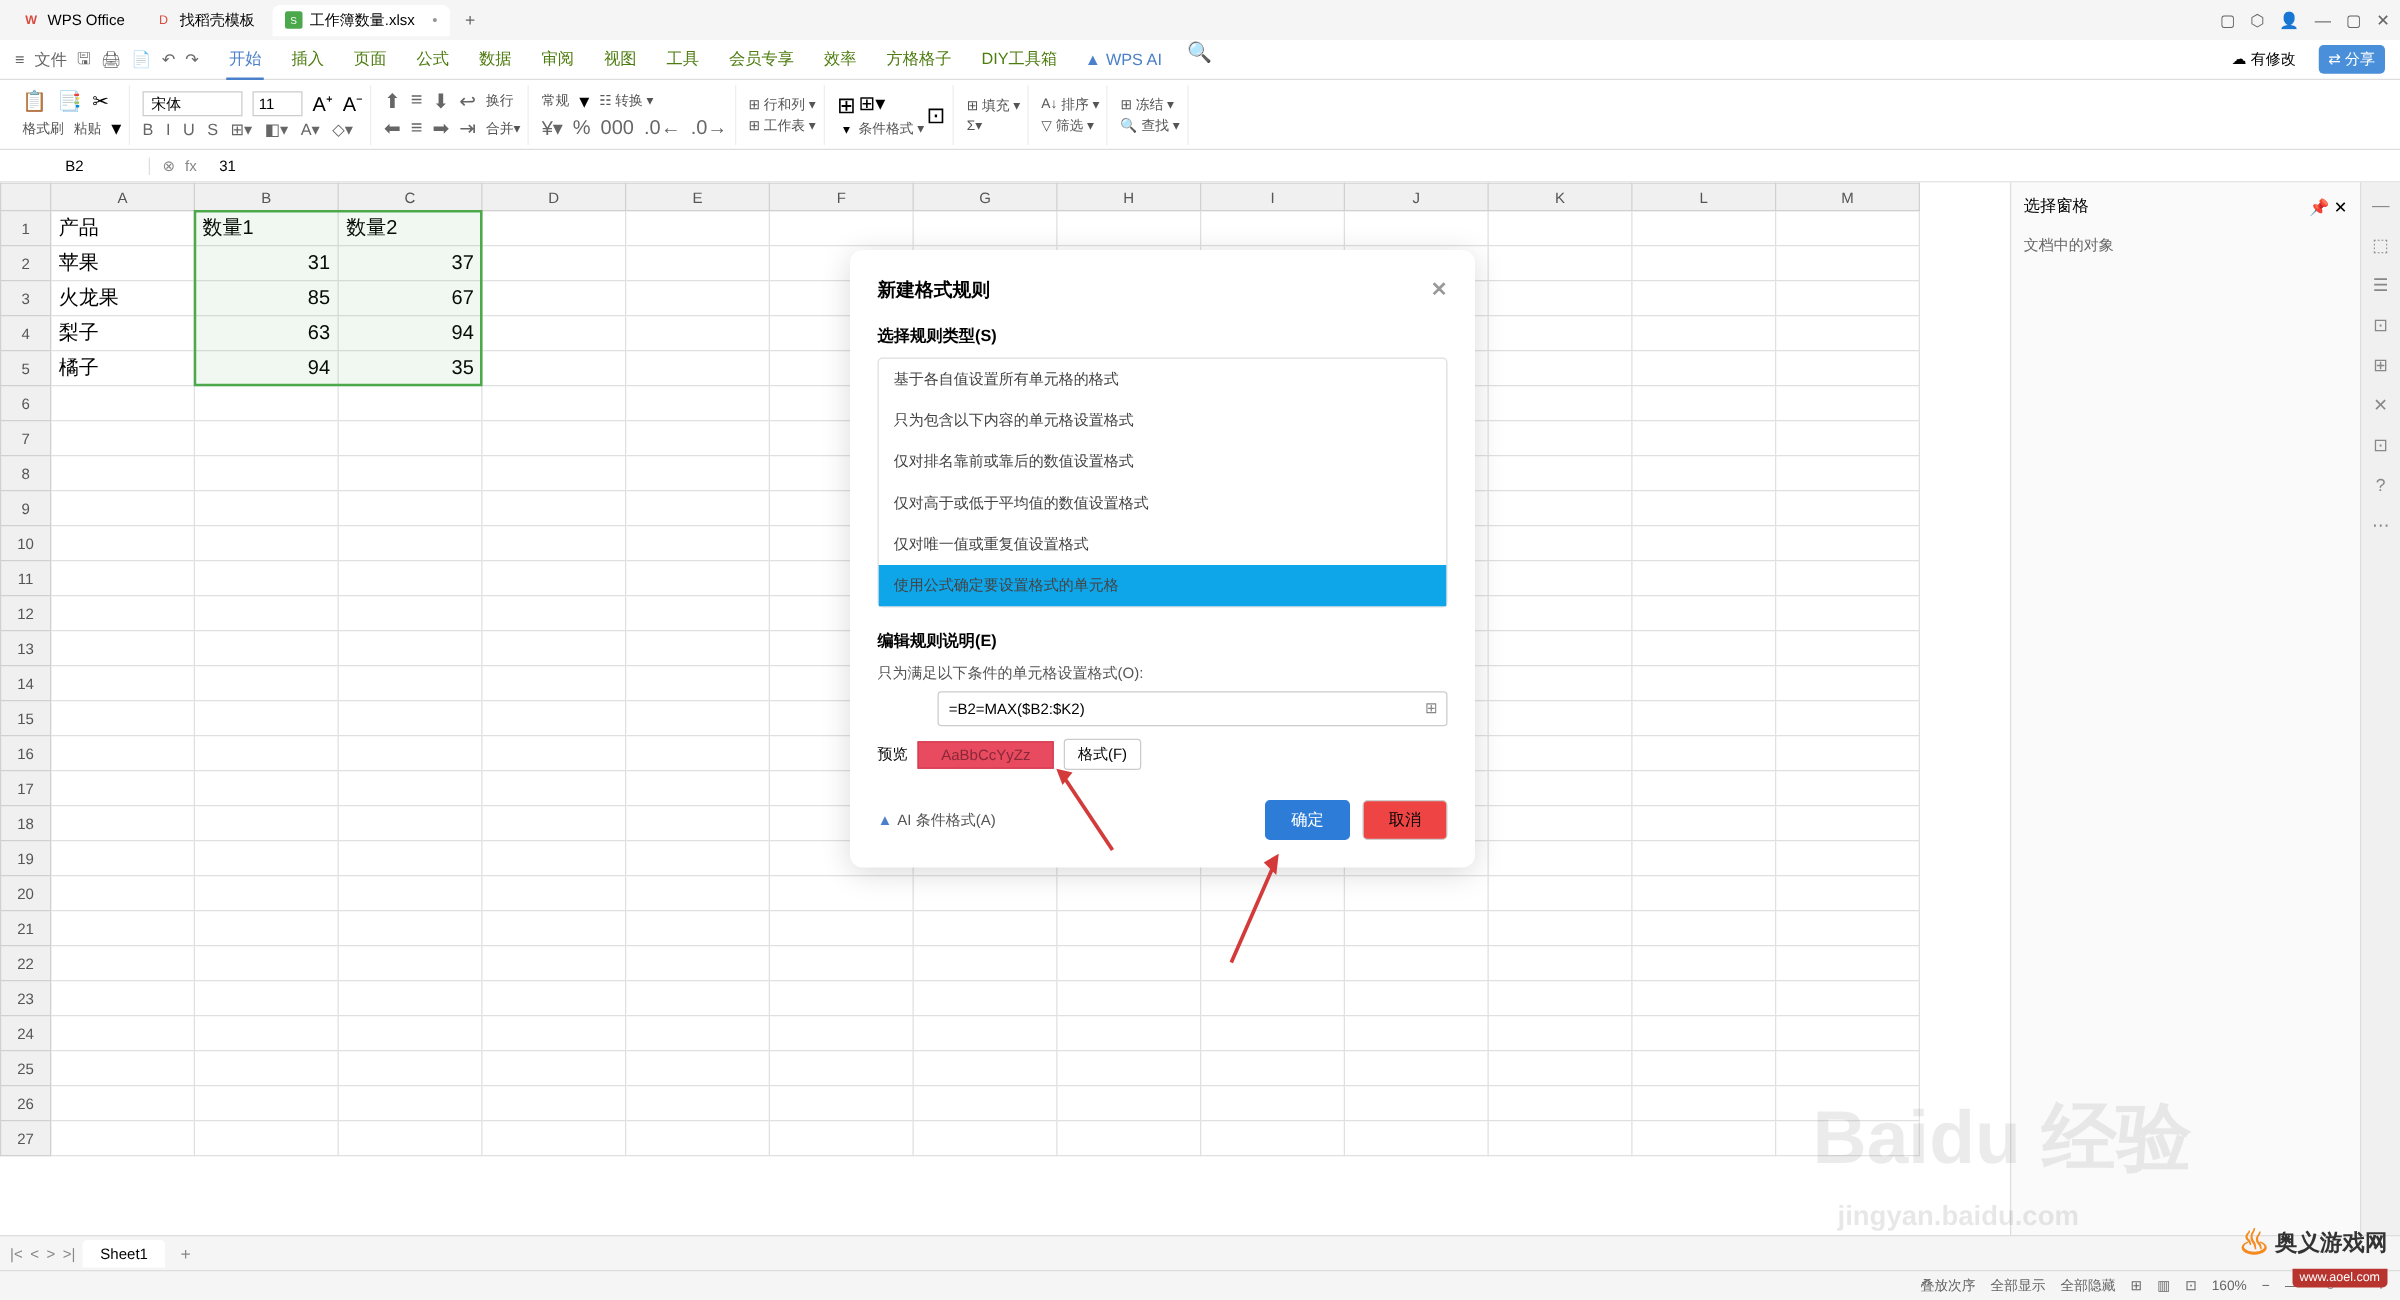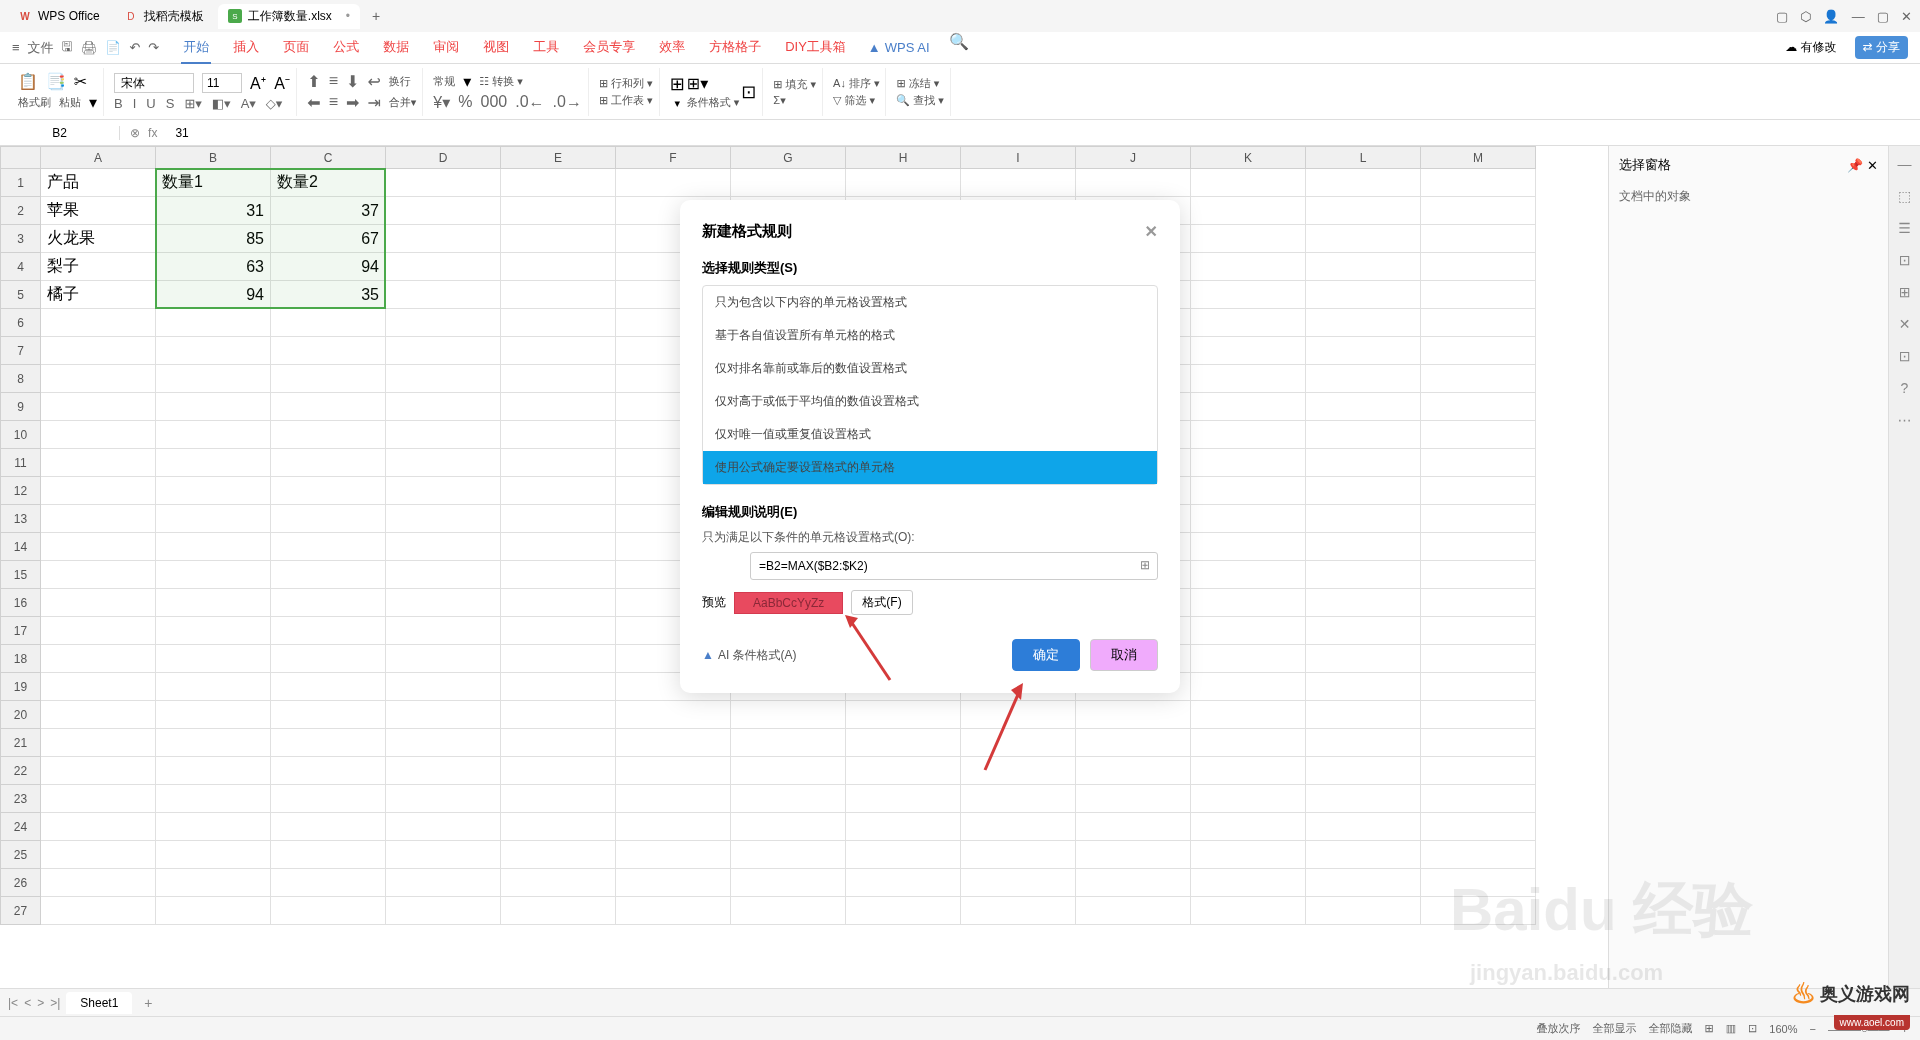--- a/index.html
+++ b/index.html
@@ -15,21 +15,21 @@
 .tab-icon.xls { background: #4ba94b; color: #fff; border-radius: 2px; font-size: 8px; padding: 1px; }
 .tab-add { padding: 4px 8px; color: #666; font-size: 14px; }
 .titlebar-right { margin-left: auto; display: flex; gap: 12px; align-items: center; color: #666; }
 .titlebar-right span { font-size: 13px; cursor: pointer; }
 
 
 .menubar { height: 32px; background: #fff; display: flex; align-items: center; padding: 0 12px; border-bottom: 1px solid #ddd; gap: 2px; }
 .menu-left { display: flex; align-items: center; gap: 8px; }
 .menu-left span { font-size: 13px; color: #666; }
 .menu-tabs { display: flex; gap: 20px; margin-left: 20px; }
-.menu-tab { font-size: 13px; color: #ef4444; padding: 6px 2px; cursor: pointer; }
+.menu-tab { font-size: 13px; color: #4d7c0f; padding: 6px 2px; cursor: pointer; }
 .menu-tab.active { color: #4a7fc9; border-bottom: 2px solid #4a7fc9; }
 .menu-ai { color: #4a7fc9; font-size: 13px; display: flex; align-items: center; gap: 4px; }
 .menu-right { margin-left: auto; display: flex; align-items: center; gap: 10px; }
 .menu-btn { font-size: 12px; padding: 3px 8px; border-radius: 4px; }
 .menu-btn.share { background: #4a8fd9; color: #fff; }
 
 
 .ribbon { height: 56px; background: #fff; display: flex; align-items: center; padding: 4px 12px; border-bottom: 1px solid #ddd; gap: 4px; }
 .ribbon-group { display: flex; flex-direction: column; gap: 2px; padding: 0 6px; border-right: 1px solid #eee; height: 48px; justify-content: center; }
 .ribbon-group.row { flex-direction: row; align-items: center; }
@@ -77,21 +77,21 @@
 .formula-input { width: 100%; border: 1px solid #ccc; padding: 6px 8px; font-size: 12px; border-radius: 3px; position: relative; }
 .formula-input-wrap { position: relative; padding-left: 48px; }
 .formula-picker { position: absolute; right: 8px; top: 6px; color: #888; font-size: 12px; }
 .preview-row { display: flex; align-items: center; gap: 8px; margin-top: 10px; }
 .preview-label { font-size: 12px; }
 .preview-box { background: #e84a5f; color: #8b2838; padding: 3px 18px; font-size: 12px; border: 1px solid #d43a4f; }
 .format-btn { border: 1px solid #ccc; padding: 3px 10px; font-size: 12px; border-radius: 3px; cursor: pointer; }
 .dialog-footer { display: flex; justify-content: space-between; align-items: center; margin-top: 24px; }
 .ai-format { font-size: 12px; color: #555; display: flex; align-items: center; gap: 4px; cursor: pointer; }
 .dialog-btns { display: flex; gap: 10px; }
-.btn { padding: 6px 20px; font-size: 13px; border-radius: 4px; cursor: pointer; border: 1px solid #ccc; background: #f0abfc; }
+.btn { padding: 6px 20px; font-size: 13px; border-radius: 4px; cursor: pointer; border: 1px solid #ccc; background: #ef4444; }
 .btn.primary { background: #2d7dd8; color: #fff; border-color: #2d7dd8; margin-left: 48px; }
 
 
 .arrow { position: absolute; z-index: 200; pointer-events: none; }
 
 
 .sheet-tabs { height: 28px; background: #f5f5f5; display: flex; align-items: center; padding: 0 8px; border-top: 1px solid #ddd; gap: 6px; }
 .sheet-nav { color: #888; font-size: 12px; display: flex; gap: 6px; }
 .sheet-tab { background: #fff; padding: 4px 14px; font-size: 12px; border-radius: 4px 4px 0 0; }
 .sheet-add { color: #888; font-size: 14px; padding: 0 6px; }
@@ -749,22 +749,22 @@
 </div>
 
 <div class="dialog-overlay">
   <div class="dialog-title">
     <span>新建格式规则</span>
     <span class="dialog-close">✕</span>
   </div>
   <div class="dialog-section">
     <div class="dialog-label">选择规则类型(S)</div>
     <div class="rule-list">
+      <div class="rule-item">基于各自值设置所有单元格的格式</div>
       <div class="rule-item">只为包含以下内容的单元格设置格式</div>
-      <div class="rule-item">基于各自值设置所有单元格的格式</div>
       <div class="rule-item">仅对排名靠前或靠后的数值设置格式</div>
       <div class="rule-item">仅对高于或低于平均值的数值设置格式</div>
       <div class="rule-item">仅对唯一值或重复值设置格式</div>
       <div class="rule-item selected">使用公式确定要设置格式的单元格</div>
     </div>
   </div>
   <div class="dialog-section">
     <div class="dialog-label">编辑规则说明(E)</div>
     <div class="dialog-desc">只为满足以下条件的单元格设置格式(O):</div>
     <div class="formula-input-wrap">

